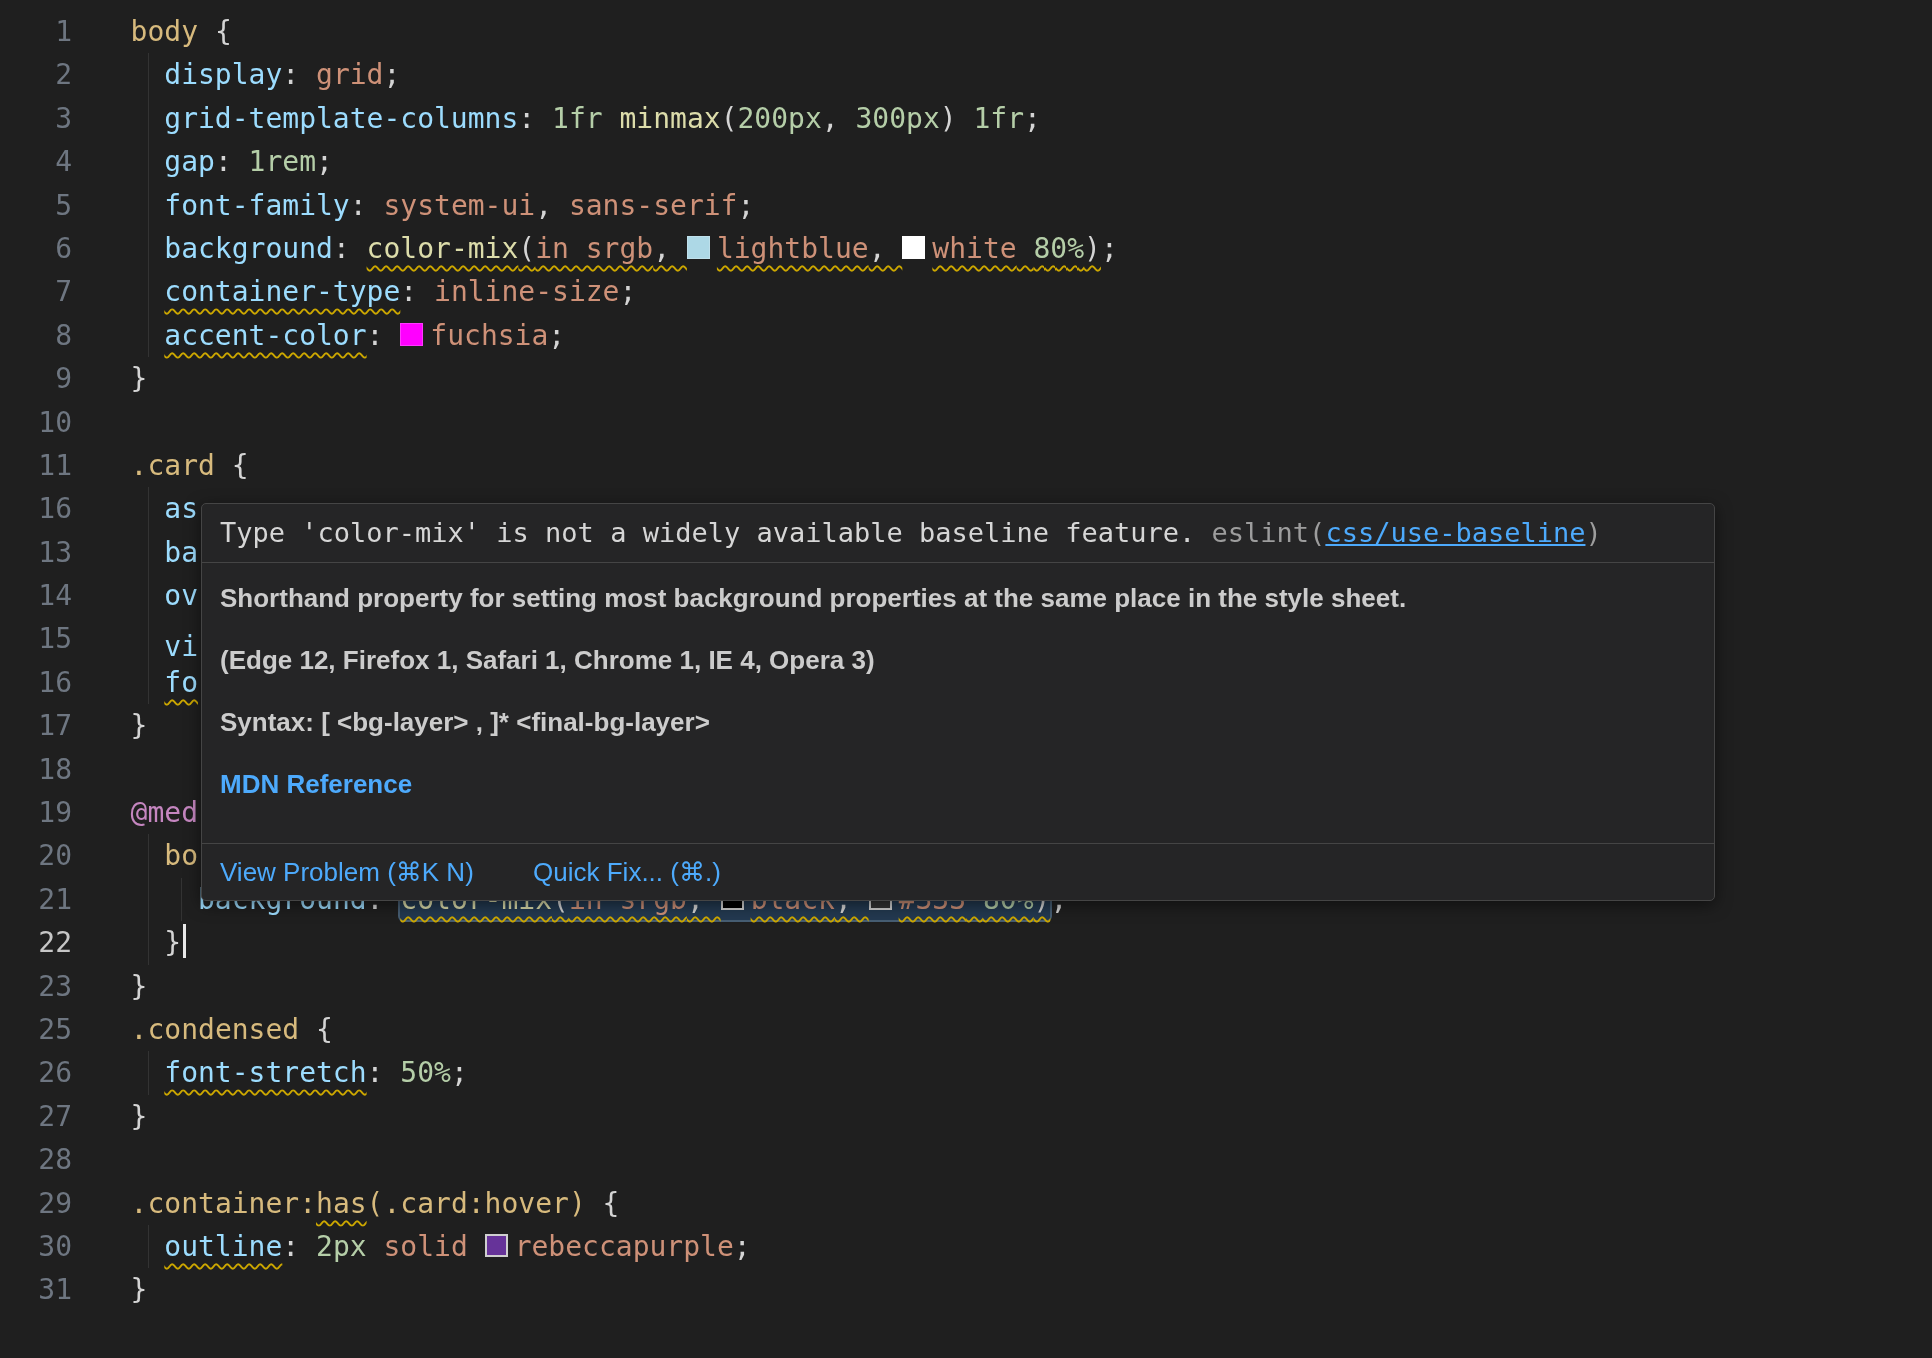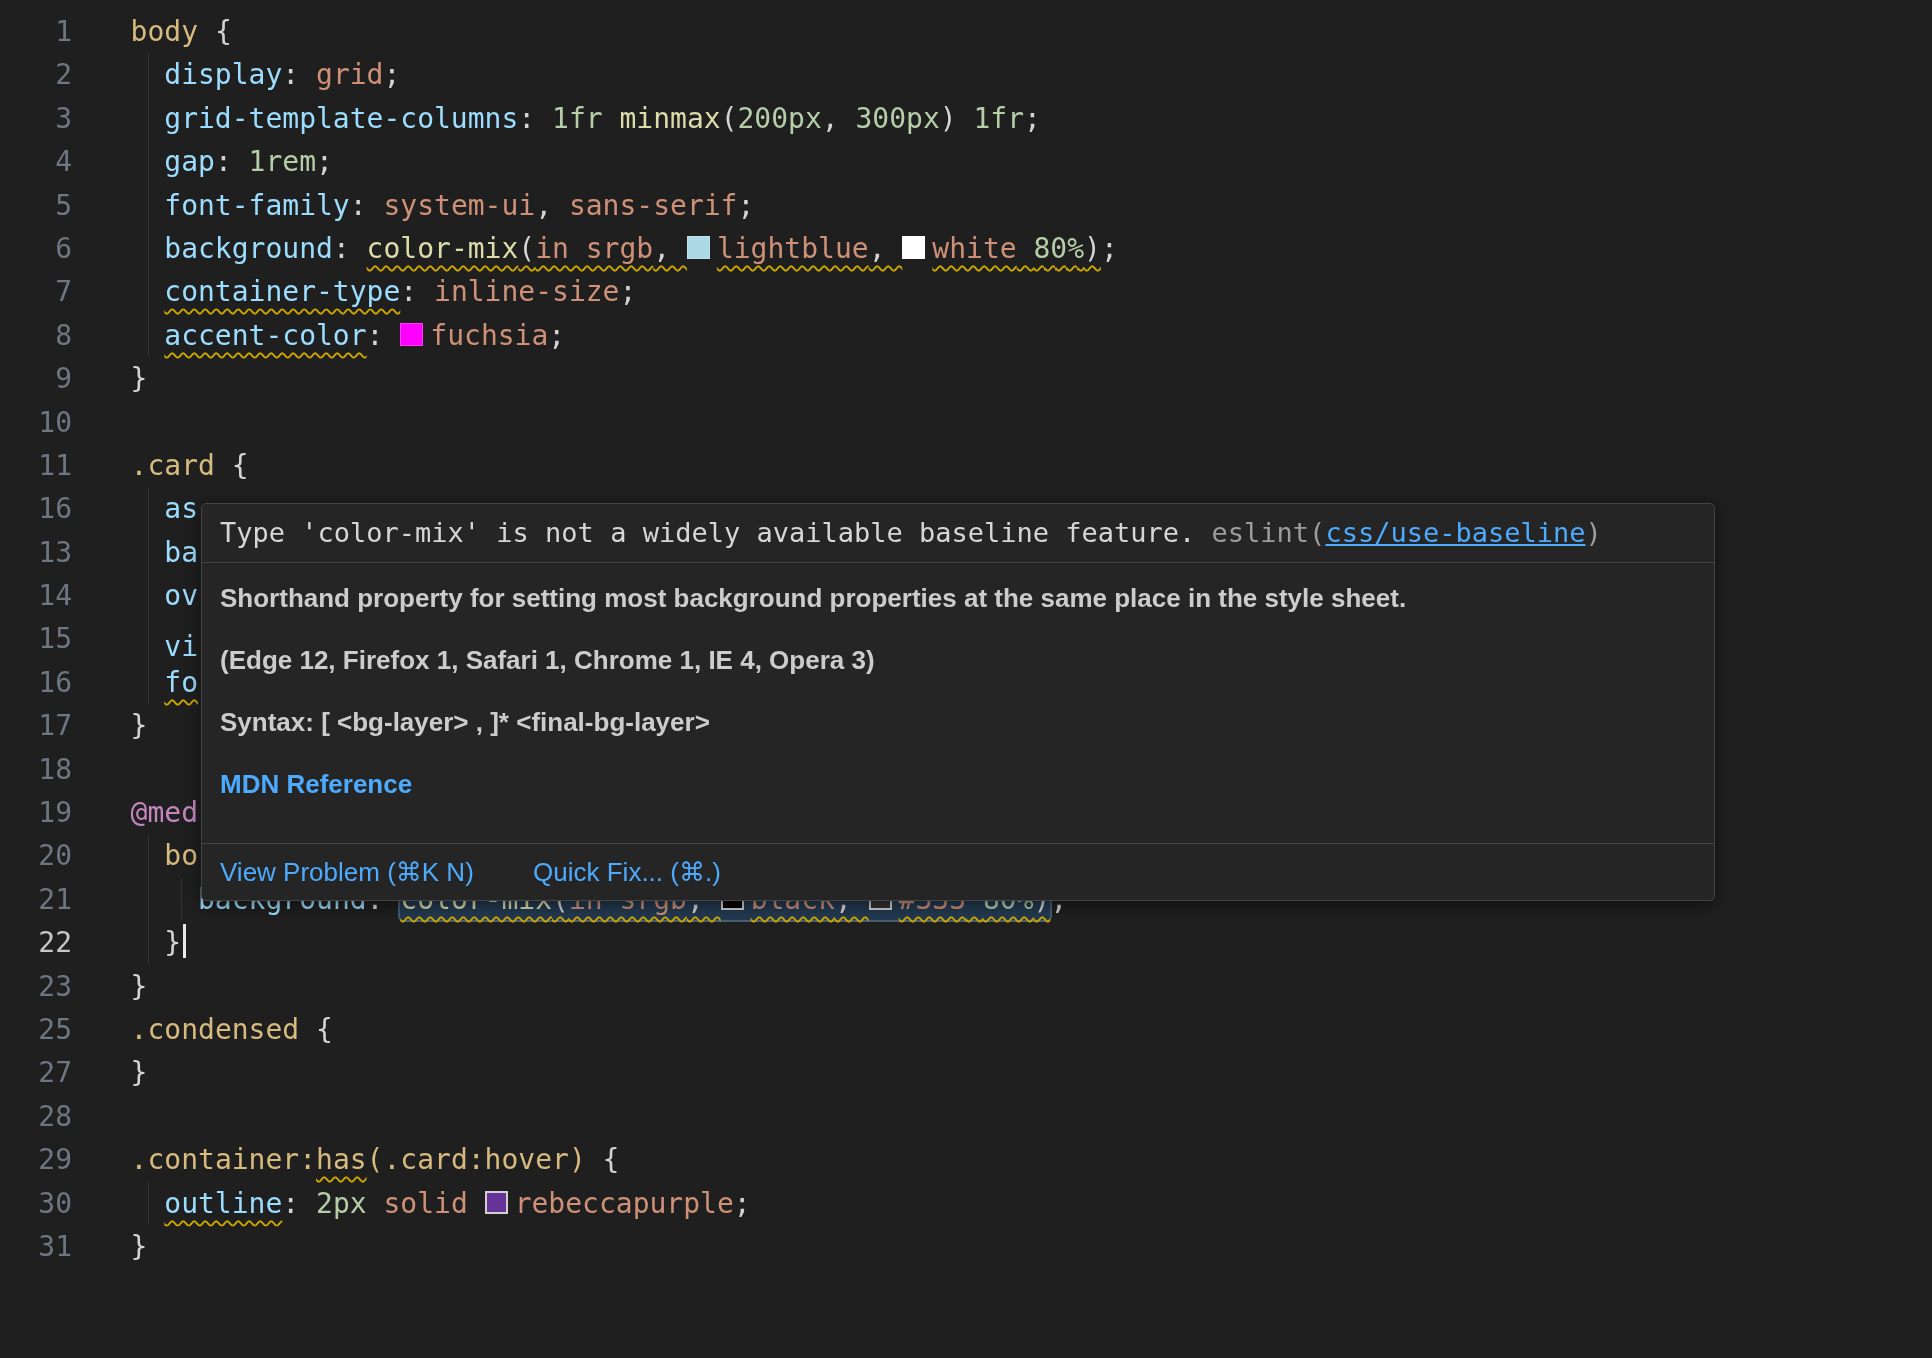--- a/index.html
+++ b/index.html
@@ -115,20 +115,21 @@
       <div class="code-line"><span class="gutter">15</span><div class="line-content"><span class="indent-guide" style="left: 17px;"></span><span class="line-text" style="padding-left: 2ch; margin-top: 8px;"><span class="tk-prop">vi</span></span></div></div>
       <div class="code-line"><span class="gutter">16</span><div class="line-content"><span class="indent-guide" style="left: 17px;"></span><span class="line-text" style="padding-left: 2ch;"><span class="squiggle"><span class="tk-prop">fo</span></span></span></div></div>
       <div class="code-line"><span class="gutter">17</span><div class="line-content"><span class="line-text" style="padding-left: 0ch;"><span class="tk-pun">}</span></span></div></div>
       <div class="code-line"><span class="gutter">18</span><div class="line-content"><span class="line-text" style="padding-left: 0ch;"></span></div></div>
       <div class="code-line"><span class="gutter">19</span><div class="line-content"><span class="line-text" style="padding-left: 0ch;"><span class="tk-at">@med</span></span></div></div>
       <div class="code-line"><span class="gutter">20</span><div class="line-content"><span class="indent-guide" style="left: 17px;"></span><span class="line-text" style="padding-left: 2ch;"><span class="tk-sel">bo</span></span></div></div>
       <div class="code-line"><span class="gutter">21</span><div class="line-content"><span class="indent-guide" style="left: 17px;"></span><span class="indent-guide" style="left: 50.7px;"></span><span class="line-text" style="padding-left: 4ch;"><span class="tk-prop">background</span><span class="tk-pun">: </span><span class="hlrange squiggle"><span class="tk-fn">color-mix</span><span class="tk-pun">(</span><span class="tk-val">in srgb</span><span class="tk-pun">, </span><span class="swatch outlined" style="background: rgb(0, 0, 0);"></span><span class="tk-val">black</span><span class="tk-pun">, </span><span class="swatch outlined" style="background: rgb(51, 51, 51);"></span><span class="tk-val">#333</span><span class="tk-pun"> </span><span class="tk-num">80%</span><span class="tk-pun">)</span></span><span class="tk-pun">;</span></span></div></div>
       <div class="code-line"><span class="gutter active">22</span><div class="line-content"><span class="indent-guide" style="left: 17px;"></span><span class="line-text" style="padding-left: 2ch;"><span class="tk-pun">}</span><span class="cursor"></span></span></div></div>
       <div class="code-line"><span class="gutter">23</span><div class="line-content"><span class="line-text" style="padding-left: 0ch;"><span class="tk-pun">}</span></span></div></div>
       <div class="code-line"><span class="gutter">25</span><div class="line-content"><span class="line-text" style="padding-left: 0ch;"><span class="tk-sel">.condensed</span><span class="tk-pun"> {</span></span></div></div>
+      <div class="code-line"><span class="gutter">26</span><div class="line-content"><span class="indent-guide" style="left: 17px;"></span><span class="line-text" style="padding-left: 2ch;"><span class="squiggle"><span class="tk-prop">font-stretch</span></span><span class="tk-pun">: </span><span class="tk-num">50%</span><span class="tk-pun">;</span></span></div></div>
       <div class="code-line"><span class="gutter">27</span><div class="line-content"><span class="line-text" style="padding-left: 0ch;"><span class="tk-pun">}</span></span></div></div>
       <div class="code-line"><span class="gutter">28</span><div class="line-content"><span class="line-text" style="padding-left: 0ch;"></span></div></div>
       <div class="code-line"><span class="gutter">29</span><div class="line-content"><span class="line-text" style="padding-left: 0ch;"><span class="tk-sel">.container:</span><span class="squiggle"><span class="tk-sel">has</span></span><span class="tk-sel">(.card:hover)</span><span class="tk-pun"> {</span></span></div></div>
       <div class="code-line"><span class="gutter">30</span><div class="line-content"><span class="indent-guide" style="left: 17px;"></span><span class="line-text" style="padding-left: 2ch;"><span class="squiggle"><span class="tk-prop">outline</span></span><span class="tk-pun">: </span><span class="tk-num">2px</span><span class="tk-pun"> </span><span class="tk-val">solid</span><span class="tk-pun"> </span><span class="swatch outlined" style="background: rgb(102, 51, 153);"></span><span class="tk-val">rebeccapurple</span><span class="tk-pun">;</span></span></div></div>
       <div class="code-line"><span class="gutter">31</span><div class="line-content"><span class="line-text" style="padding-left: 0ch;"><span class="tk-pun">}</span></span></div></div>
     </div>
 
   <div class="hover-tooltip">
     <div class="hover-diag">
       <span>Type 'color-mix' is not a widely available baseline feature. </span><span class="dim">eslint(</span><a class="link underlined">css/use-baseline</a><span class="dim">)</span>

